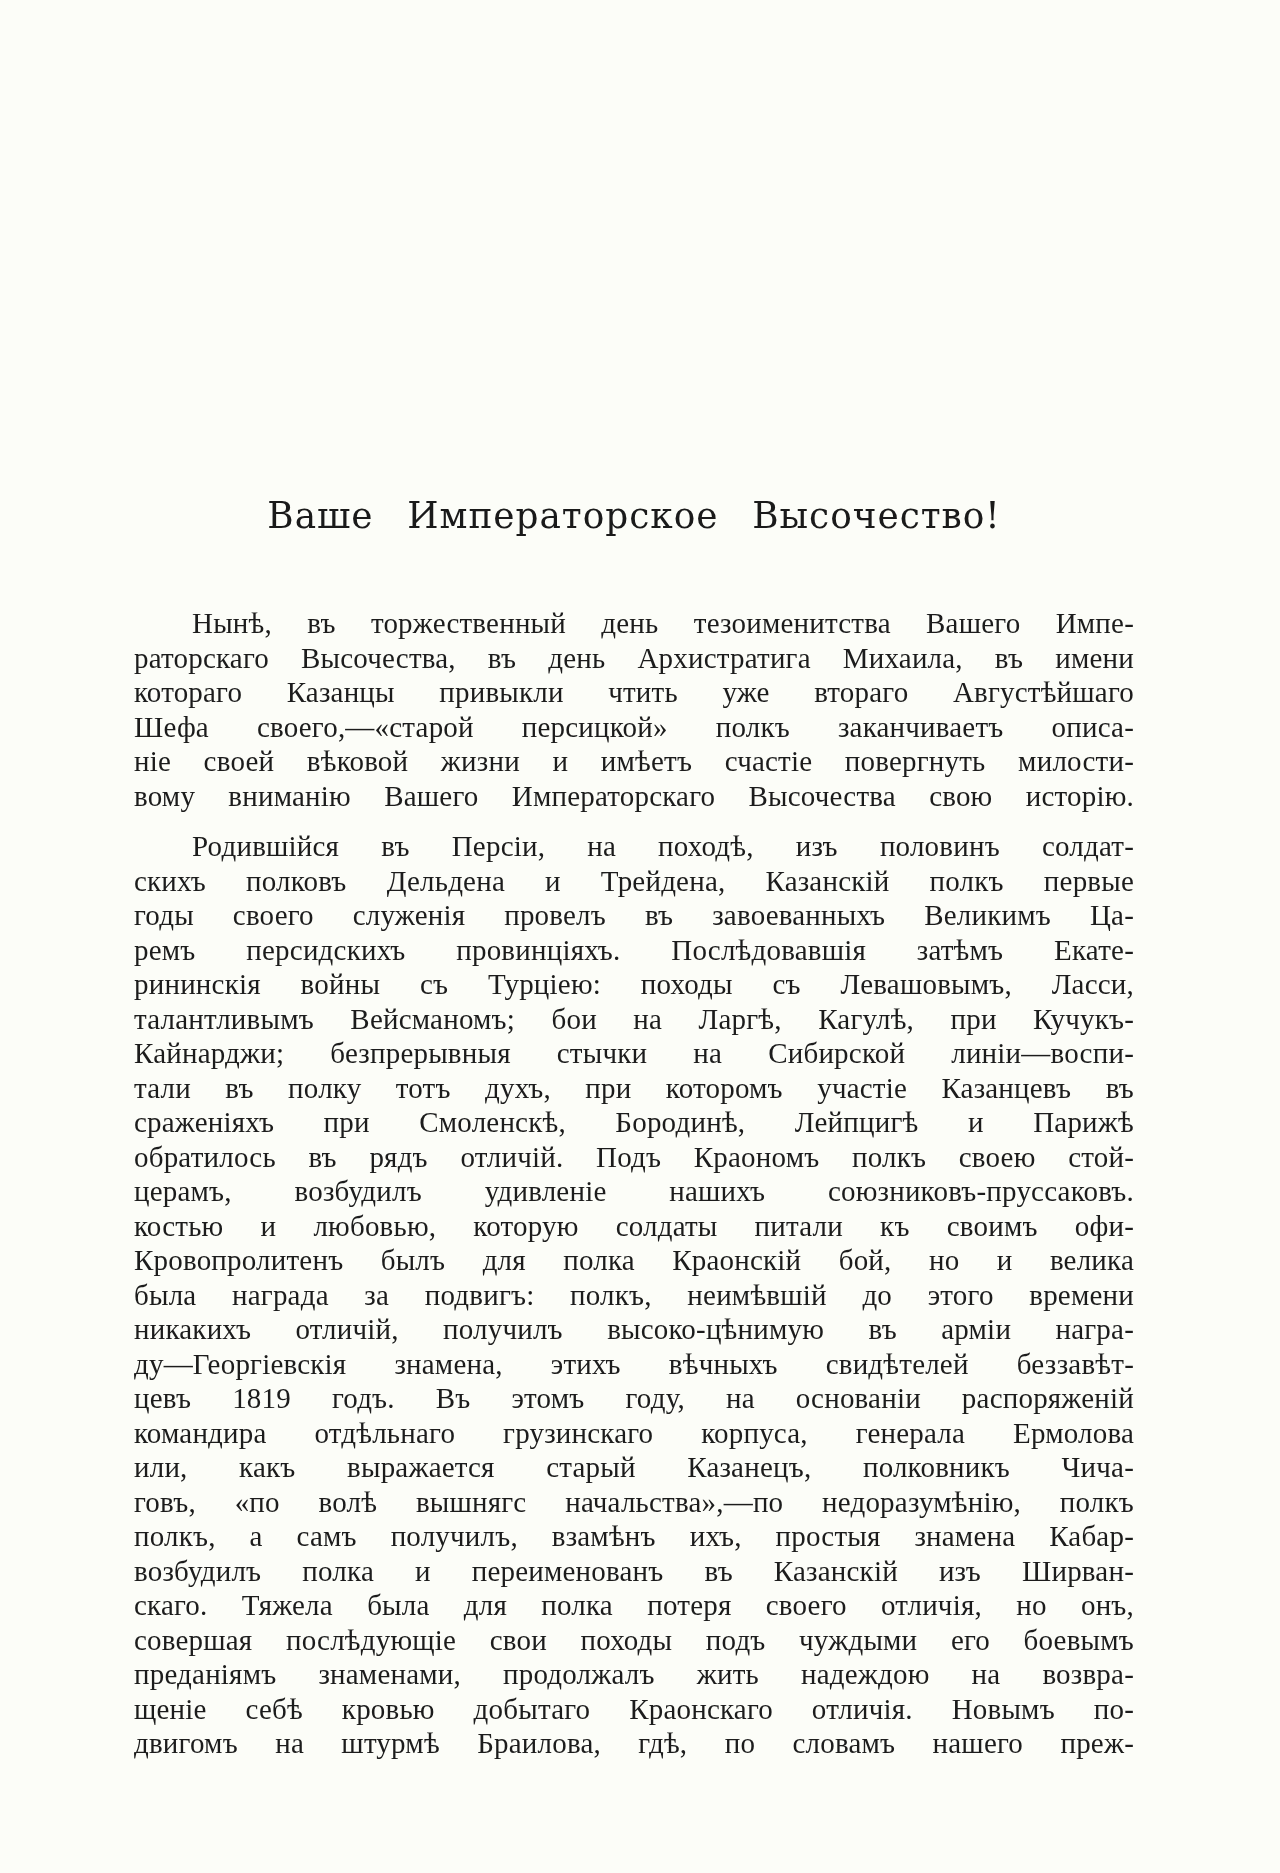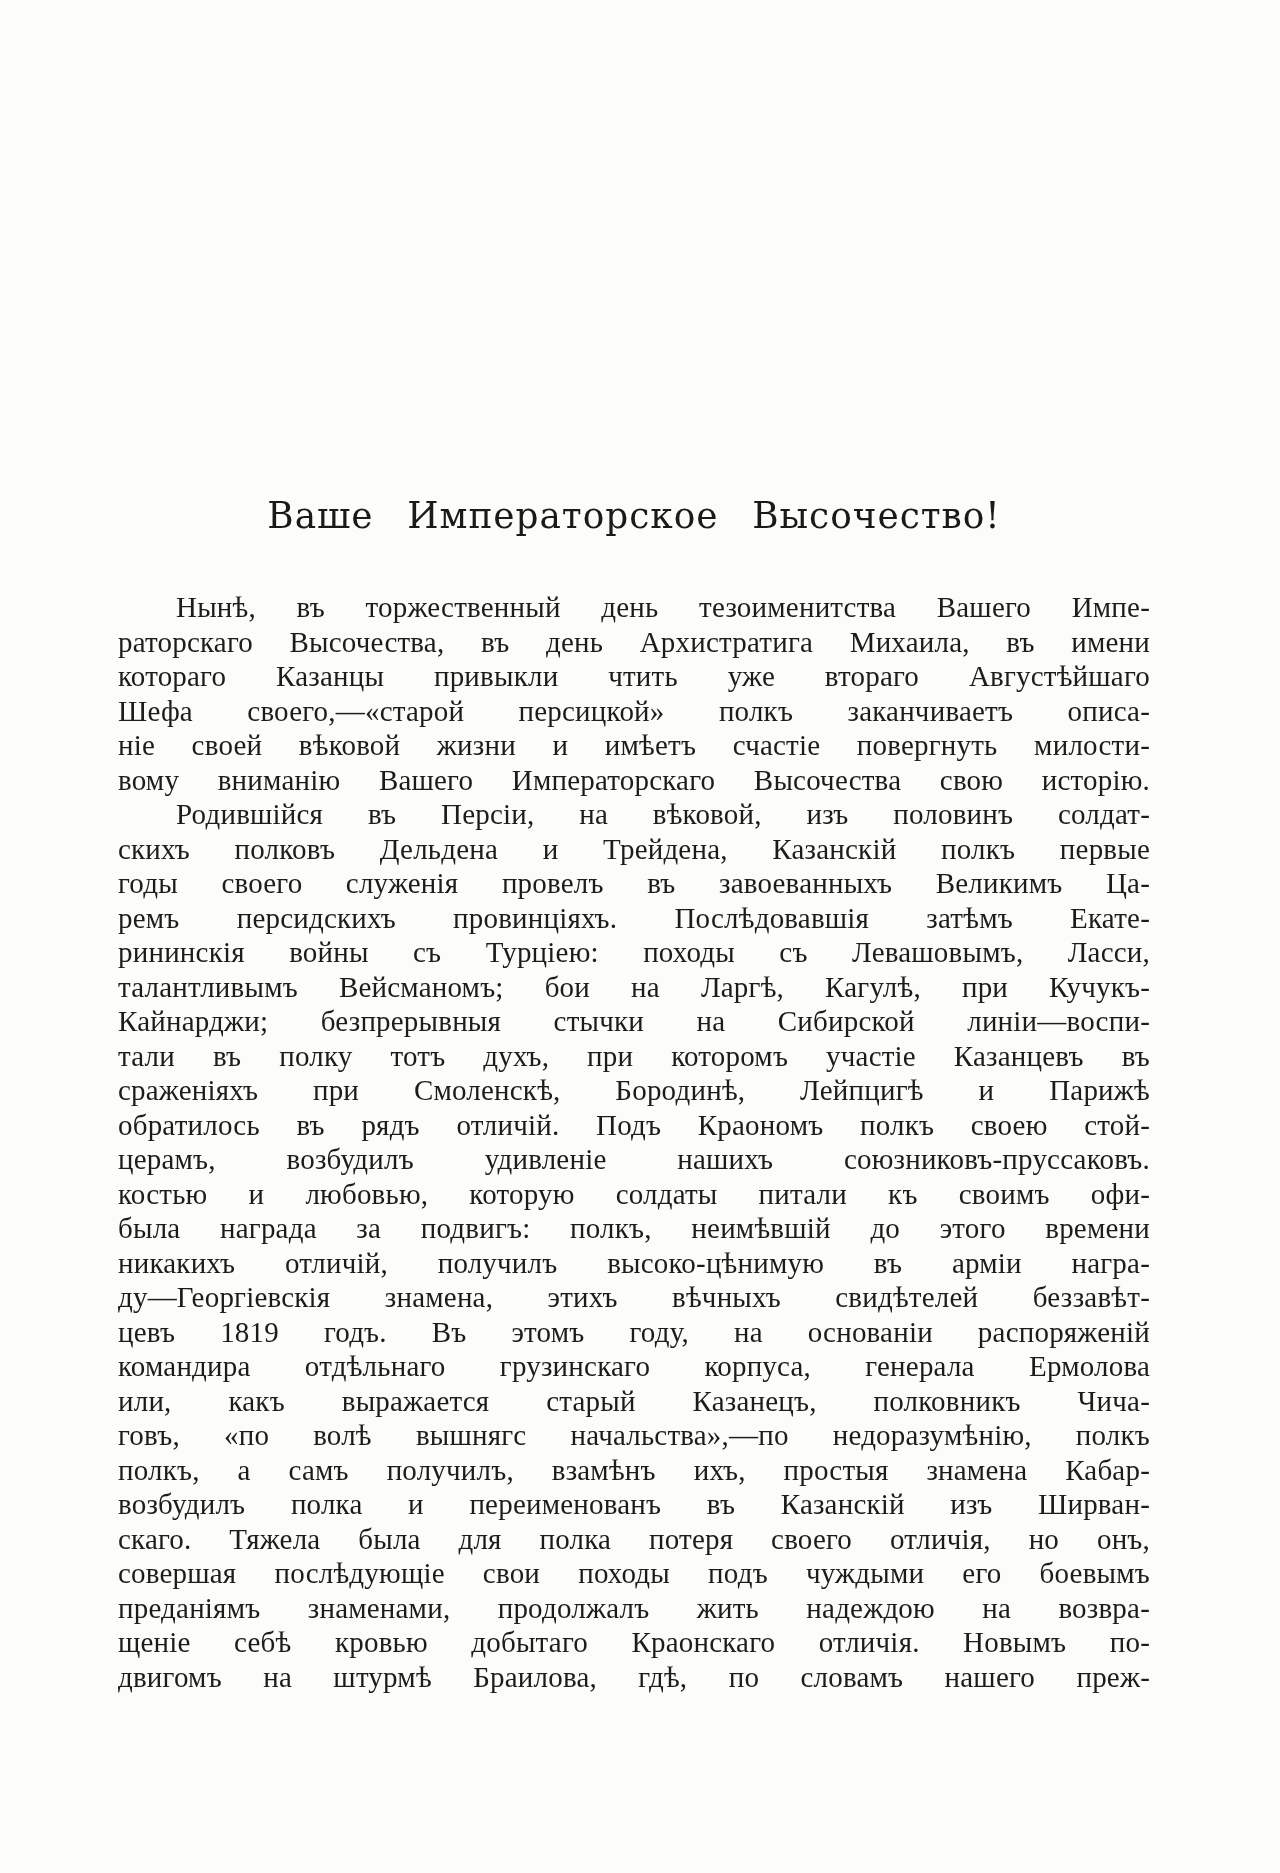--- a/index.html
+++ b/index.html
@@ -38,21 +38,21 @@
     transform-origin: center;
     white-space: nowrap;
   }
   .body-text {
     position: absolute;
     top: 590px;
     left: 118px;
     width: 1032px;
   }
   .para {
-    margin: 0;
+    margin: 16px;
     padding: 0;
     font-family: Liberation Serif, serif;
   }
   .line {
     line-height: 34.5px;
     height: 34.5px;
     font-size: 29px;
     letter-spacing: 0.2px;
     text-align: justify;
     text-align-last: justify;
@@ -70,32 +70,33 @@
   <div class="body-text" id="body-text">
       <div class="para">
         <div class="line first">Нынѣ, въ торжественный день тезоименитства Вашего Импе-</div>
         <div class="line">раторскаго Высочества, въ день Архистратига Михаила, въ имени</div>
         <div class="line">котораго Казанцы привыкли чтить уже втораго Августѣйшаго</div>
         <div class="line">Шефа своего,—«старой персицкой» полкъ заканчиваетъ описа-</div>
         <div class="line">ніе своей вѣковой жизни и имѣетъ счастіе повергнуть милости-</div>
         <div class="line">вому вниманію Вашего Императорскаго Высочества свою исторію.</div>
       </div>
       <div class="para">
-        <div class="line first">Родившійся въ Персіи, на вѣковой, изъ половинъ солдат-</div>
+        <div class="line first">Родившійся въ Персіи, на походѣ, изъ половинъ солдат-</div>
         <div class="line">скихъ полковъ Дельдена и Трейдена, Казанскій полкъ первые</div>
         <div class="line">годы своего служенія провелъ въ завоеванныхъ Великимъ Ца-</div>
         <div class="line">ремъ персидскихъ провинціяхъ. Послѣдовавшія затѣмъ Екате-</div>
         <div class="line">рининскія войны съ Турціею: походы съ Левашовымъ, Ласси,</div>
         <div class="line">талантливымъ Вейсманомъ; бои на Ларгѣ, Кагулѣ, при Кучукъ-</div>
         <div class="line">Кайнарджи; безпрерывныя стычки на Сибирской линіи—воспи-</div>
         <div class="line">тали въ полку тотъ духъ, при которомъ участіе Казанцевъ въ</div>
         <div class="line">сраженіяхъ при Смоленскѣ, Бородинѣ, Лейпцигѣ и Парижѣ</div>
         <div class="line">обратилось въ рядъ отличій. Подъ Краономъ полкъ своею стой-</div>
         <div class="line">церамъ, возбудилъ удивленіе нашихъ союзниковъ-пруссаковъ.</div>
         <div class="line">костью и любовью, которую солдаты питали къ своимъ офи-</div>
+        <div class="line">Кровопролитенъ былъ для полка Краонскій бой, но и велика</div>
         <div class="line">была награда за подвигъ: полкъ, неимѣвшій до этого времени</div>
         <div class="line">никакихъ отличій, получилъ высоко-цѣнимую въ арміи награ-</div>
         <div class="line">ду—Георгіевскія знамена, этихъ вѣчныхъ свидѣтелей беззавѣт-</div>
         <div class="line">цевъ 1819 годъ. Въ этомъ году, на основаніи распоряженій</div>
         <div class="line">командира отдѣльнаго грузинскаго корпуса, генерала Ермолова</div>
         <div class="line">или, какъ выражается старый Казанецъ, полковникъ Чича-</div>
         <div class="line">говъ, «по волѣ вышнягс начальства»,—по недоразумѣнію, полкъ</div>
         <div class="line">полкъ, а самъ получилъ, взамѣнъ ихъ, простыя знамена Кабар-</div>
         <div class="line">возбудилъ полка и переименованъ въ Казанскій изъ Ширван-</div>
         <div class="line">скаго. Тяжела была для полка потеря своего отличія, но онъ,</div>

